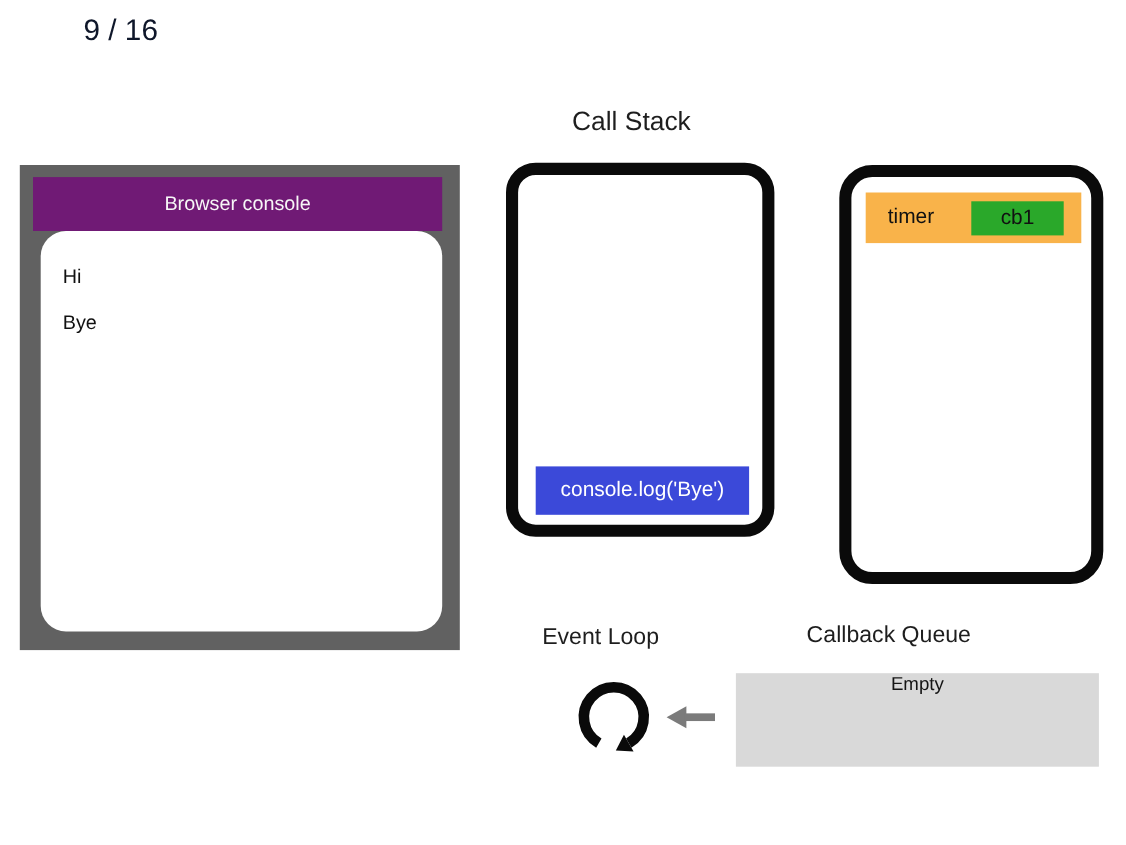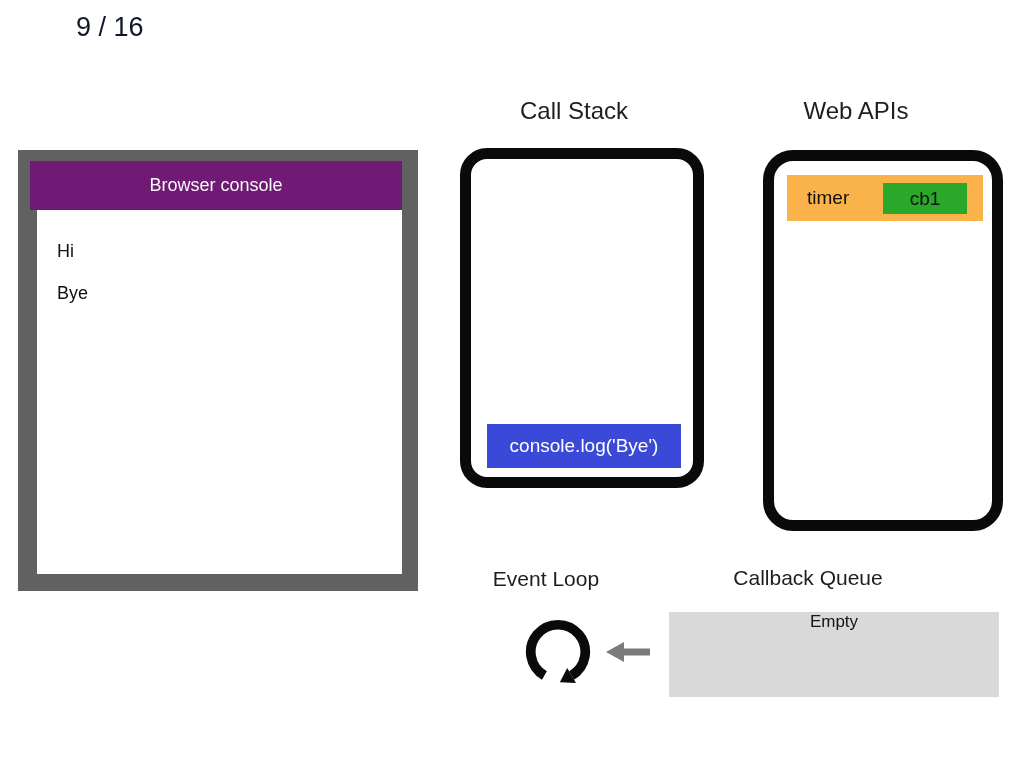--- a/index.html
+++ b/index.html
@@ -15,21 +15,21 @@
 
   
   .console { left:18px; top:150px; width:400px; height:441px; background:#616161; }
   .console-title {
     position:absolute; left:12px; top:11px; right:16px; height:49px;
     background:#701a75; color:#f7f7f7; font-size:18px;
     display:flex; align-items:center; justify-content:center;
   }
   .console-body {
     position:absolute; left:19px; top:60px; right:16px; bottom:17px;
-    background:#ffffff; padding:20px 0 0 20px; box-sizing:border-box;
+    background:#ffffff; padding:20px 0 0 20px; box-sizing:border-box;border-radius:23px;
   }
   .console-line { font-size:18px; line-height:42px; color:#111111; }
 
   
   .section-title { text-align:center; color:#1e1e1e; }
   .big-title   { font-size:24px; }
   .small-title { font-size:21px; }
   .call-stack-title     { left:464px; top:97px;  width:220px; }
   .web-apis-title       { left:746px; top:97px;  width:220px; }
   .event-loop-title     { left:446px; top:567px; width:200px;text-align:center; }
@@ -87,21 +87,20 @@
       <div class="console-line">Hi</div>
       <div class="console-line">Bye</div>
     </div>
   </div>
 
   <div class="abs section-title big-title call-stack-title">Call Stack</div>
   <div class="abs rounded-box call-stack-box">
     <div class="stack-frame">console.log('Bye')</div>
   </div>
 
-  <div class="abs section-title big-title web-apis-title">Web APIs</div>
   <div class="abs rounded-box web-apis-box">
     <div class="api-entry">
       <span class="api-label">timer</span>
       <span class="api-callback">cb1</span>
     </div>
   </div>
 
   <div class="abs section-title small-title event-loop-title">Event Loop</div>
   <svg class="abs loop-icon" viewBox="0 0 70 70" aria-hidden="true">
     <path d="M 21 59.2 A 28 28 0 1 1 49 59.2" fill="none" stroke="#0a0a0a" stroke-width="10"></path>

